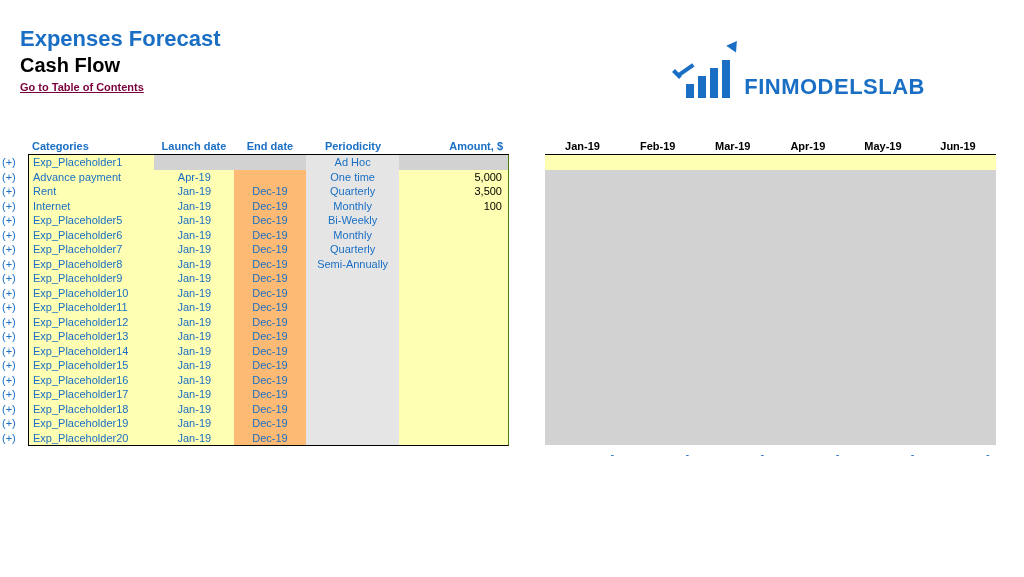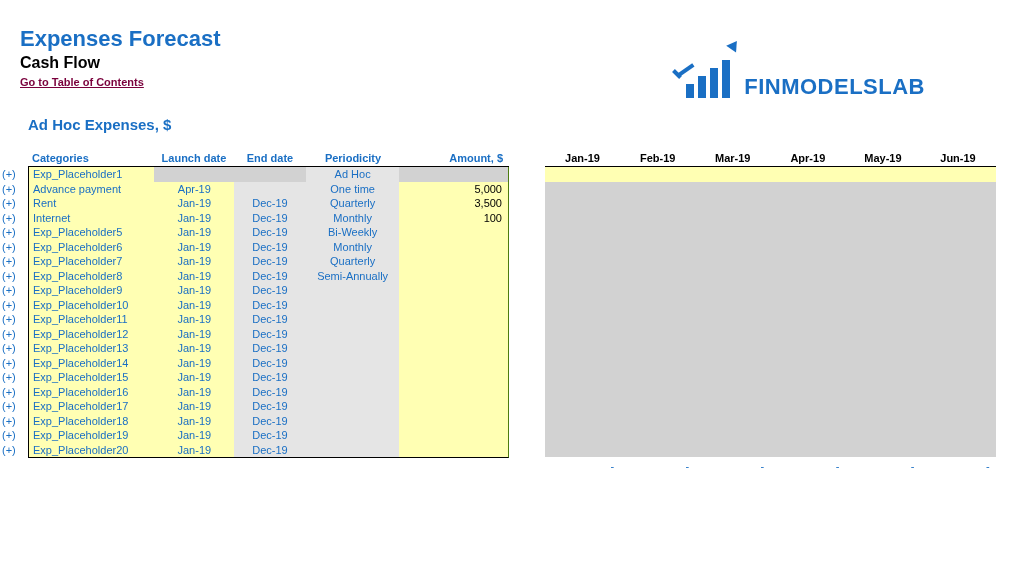--- a/index.html
+++ b/index.html
@@ -15,21 +15,21 @@
     padding: 26px 0 0 20px;
   }
   .title {
     color: #1a6fc4;
     font-size: 22px;
     font-weight: bold;
     line-height: 1.2;
   }
   .subtitle {
     color: #000;
-    font-size: 16px;
+    font-size: 20px;
     font-weight: bold;
     margin-top: 2px;
   }
   .toc-link {
     color: #7a003c;
     font-size: 11px;
     font-weight: bold;
     text-decoration: underline;
     display: inline-block;
     margin-top: 4px;
@@ -119,21 +119,21 @@
   .lt-row {
     display: flex;
     height: 14.5px;
     font-size: 11px;
     color: #1a6fc4;
     line-height: 14.5px;
   }
   .lt-row > div { overflow: hidden; white-space: nowrap; }
   .lt-row .col-cat { background: #ffffb3; padding-left: 4px; }
   .lt-row .col-launch { background: #ffffb3; text-align: center; }
-  .lt-row .col-end { background: #e5e5e5; text-align: center; }
+  .lt-row .col-end { background: #fdba74; text-align: center; }
   .lt-row .col-period { background: #e5e5e5; text-align: center; }
   .lt-row .col-amt { background: #ffffb3; text-align: right; padding-right: 6px; color: #000; }
   .lt-row.first .col-launch,
   .lt-row.first .col-end,
   .lt-row.first .col-amt { background: #d2d2d2; }
 
   .right-table {
     margin-left: 36px;
     width: 451px;
   }
@@ -187,21 +187,20 @@
     <div class="logo-bar b1"></div>
     <div class="logo-bar b2"></div>
     <div class="logo-bar b3"></div>
     <div class="logo-bar b4"></div>
     <div class="logo-arrow"></div>
   </div>
   <div class="logo-text">FINMODELSLAB</div>
 </div>
 
 <div class="section-row">
-  <div class="right-sec-title">Ad Hoc Expenses, $</div>
 </div>
 
 <div class="grid-area">
   <div class="plus-col" id="plus-col">
       <div class="plus-cell">(+)</div>
       <div class="plus-cell">(+)</div>
       <div class="plus-cell">(+)</div>
       <div class="plus-cell">(+)</div>
       <div class="plus-cell">(+)</div>
       <div class="plus-cell">(+)</div>

